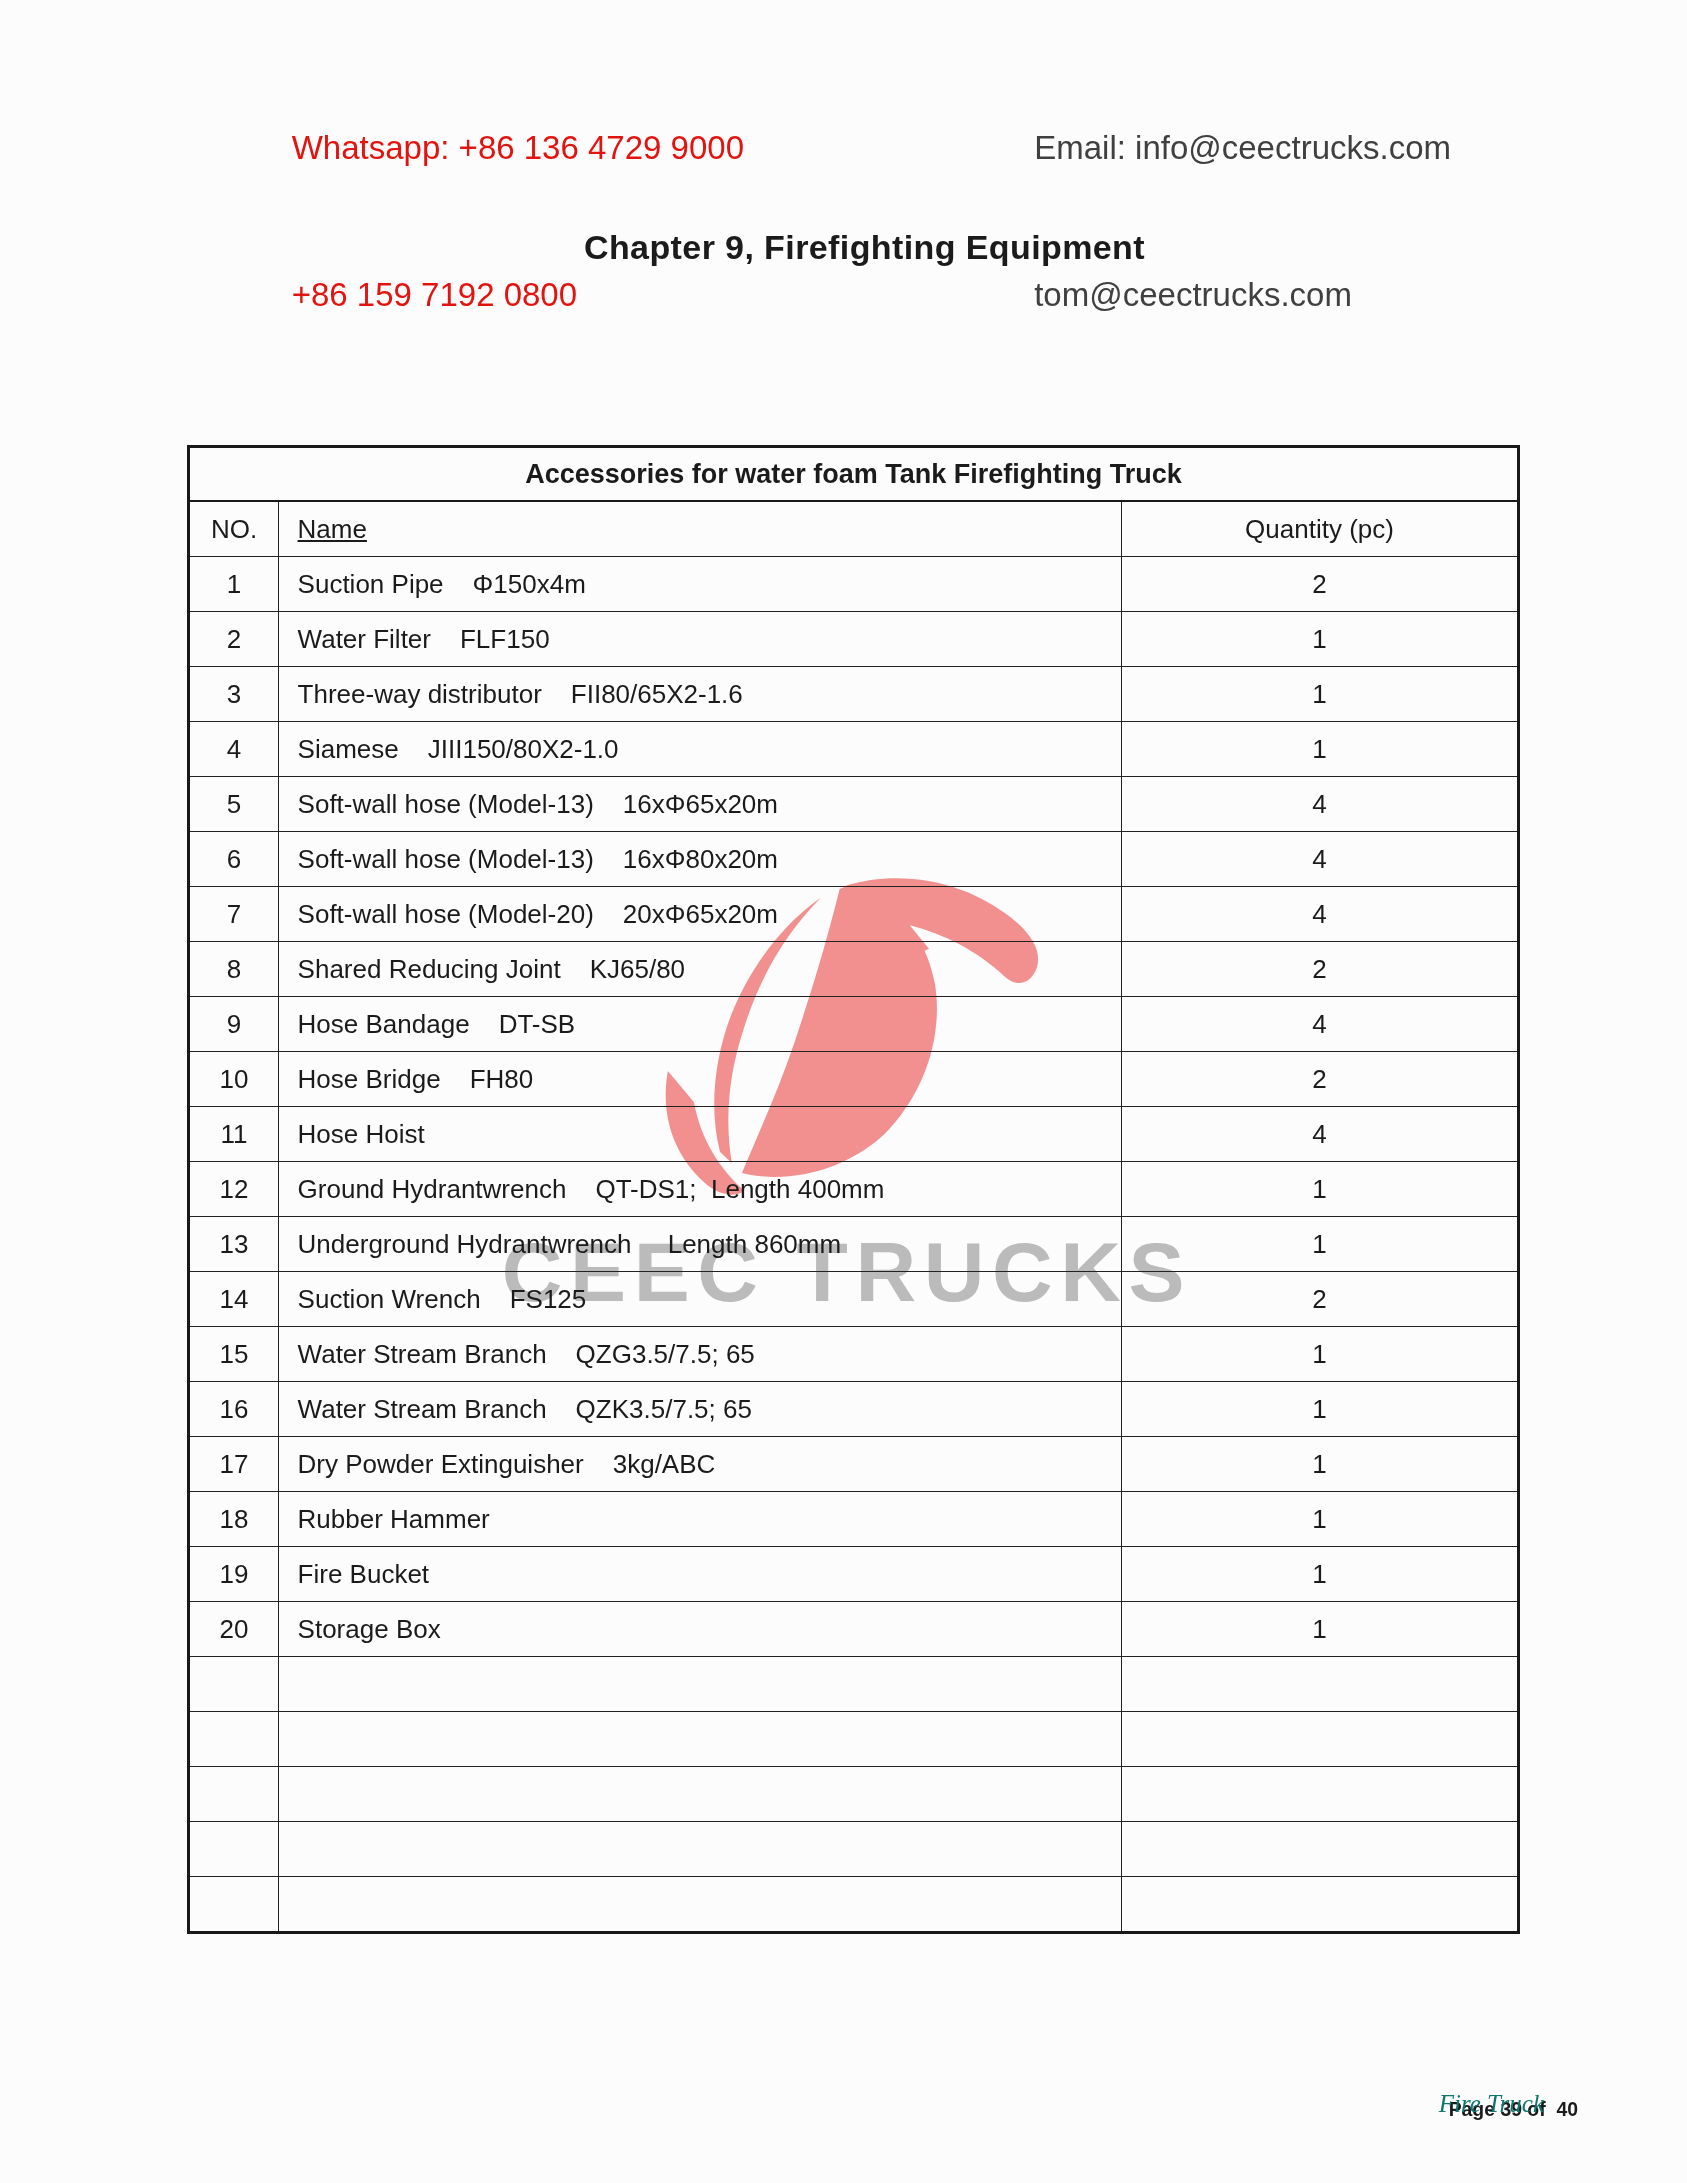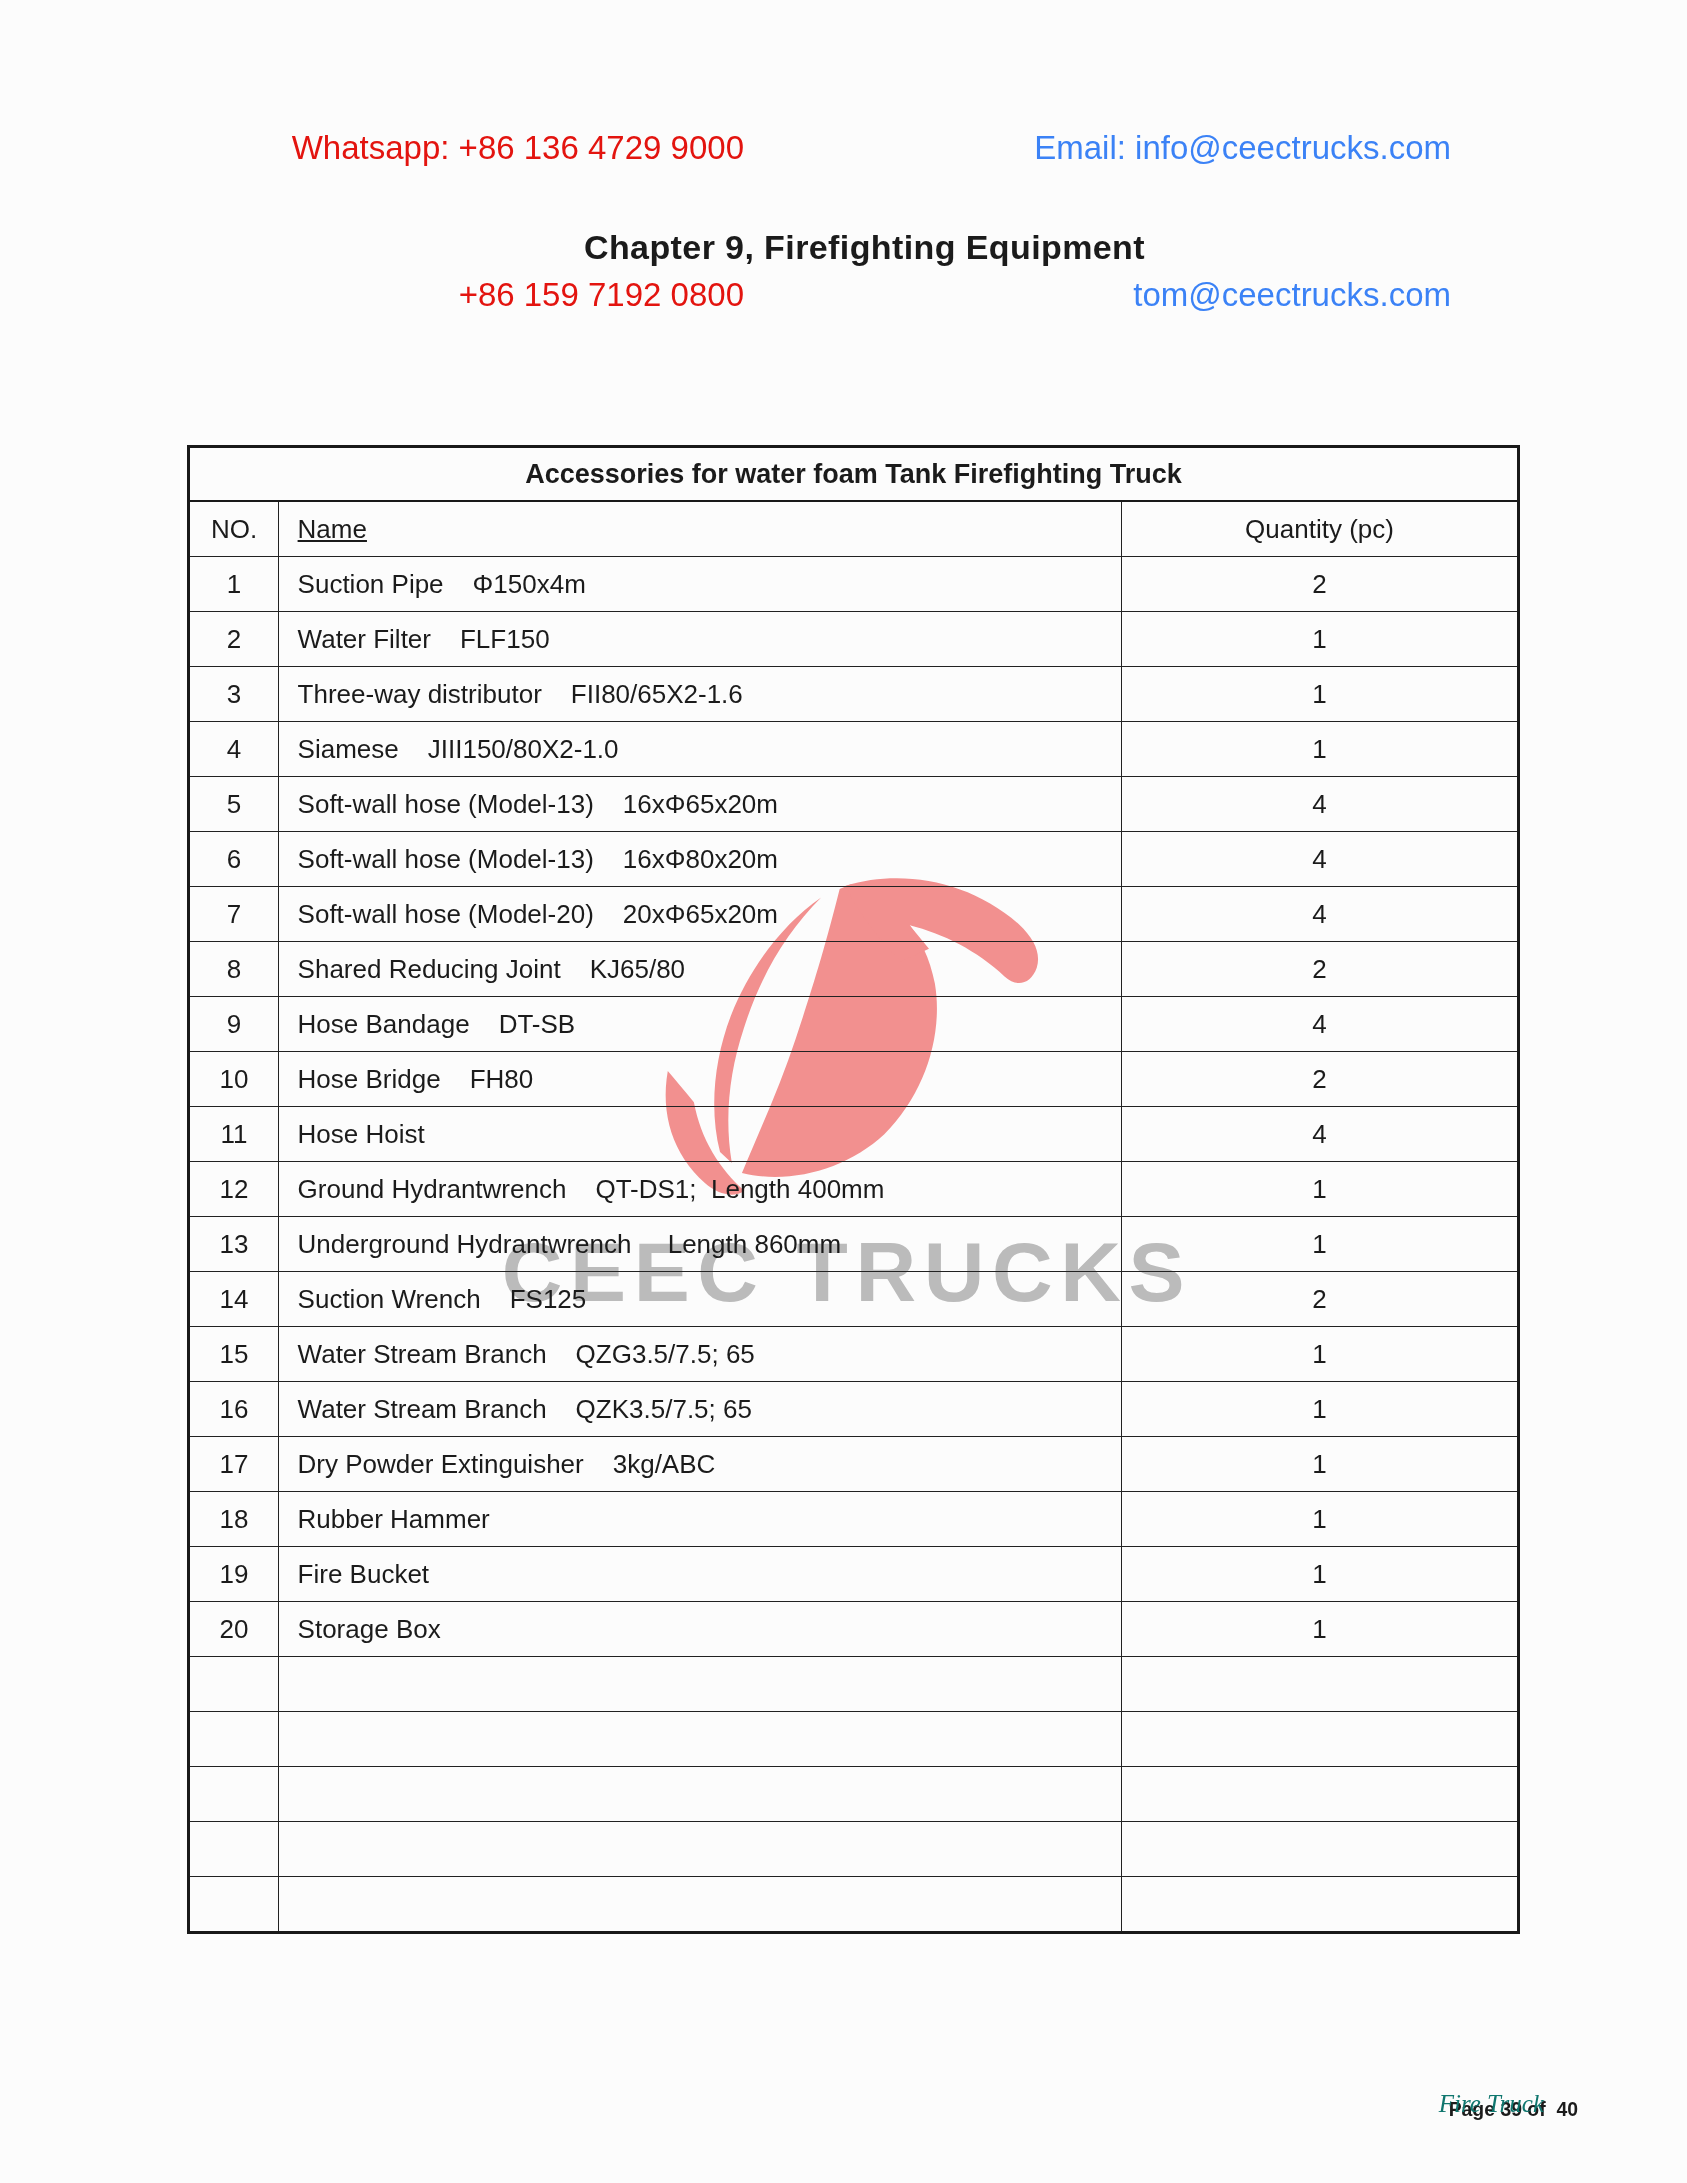--- a/index.html
+++ b/index.html
@@ -4,21 +4,21 @@
 <style>
   html,body{margin:0;padding:0;}
   body{
     width:1687px;height:2183px;position:relative;overflow:hidden;
     background:#fcfcfc;color:#1b1b1b;
     font-family:"Liberation Sans",sans-serif;
   }
   
   .contact-block{
     position:absolute;top:25px;font-size:33px;line-height:49px;
-    text-align:right;white-space:pre;font-weight:400;
+    white-space:pre;font-weight:400;
   }
   .contact-whatsapp{right:943px;}
   .contact-email{right:236px;}
   
   .chapter-title{
     position:absolute;top:228px;left:42px;width:1645px;
     text-align:center;font-size:34px;font-weight:bold;letter-spacing:0.4px;
   }
   
   .watermark-logo{position:absolute;left:656px;top:871px;width:396px;height:331px;z-index:1;}
@@ -57,21 +57,21 @@
     font-family:"Liberation Serif",serif;font-style:italic;font-size:25px;color:#0f766e;
   }
 </style>
 </head>
 <body>
 
 <div class="contact-block contact-whatsapp" style="color:#e3140f;">
   <div>Whatsapp: +86 136 4729 9000</div>
   <div>+86 159 7192 0800</div>
 </div>
-<div class="contact-block contact-email" style="color:#3b82f6;">
+<div class="contact-block contact-email" style="color:#404040;">
   <div>Email: info@ceectrucks.com</div>
   <div>tom@ceectrucks.com</div>
 </div>
 
 <div class="chapter-title">Chapter 9, Firefighting Equipment</div>
 
 <svg class="watermark-logo" viewBox="0 0 470 390" xmlns="http://www.w3.org/2000/svg" aria-hidden="true">
 
   <path fill="#f2908f" d="M102,357
     C 125,302 148,252 166,197

